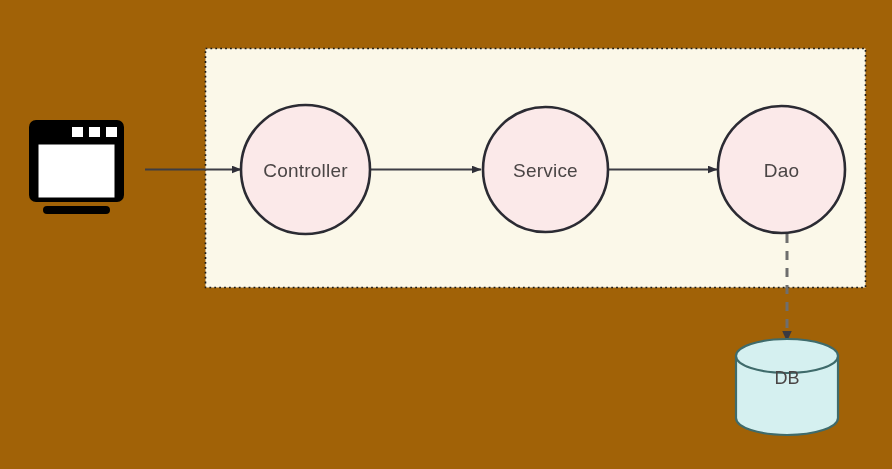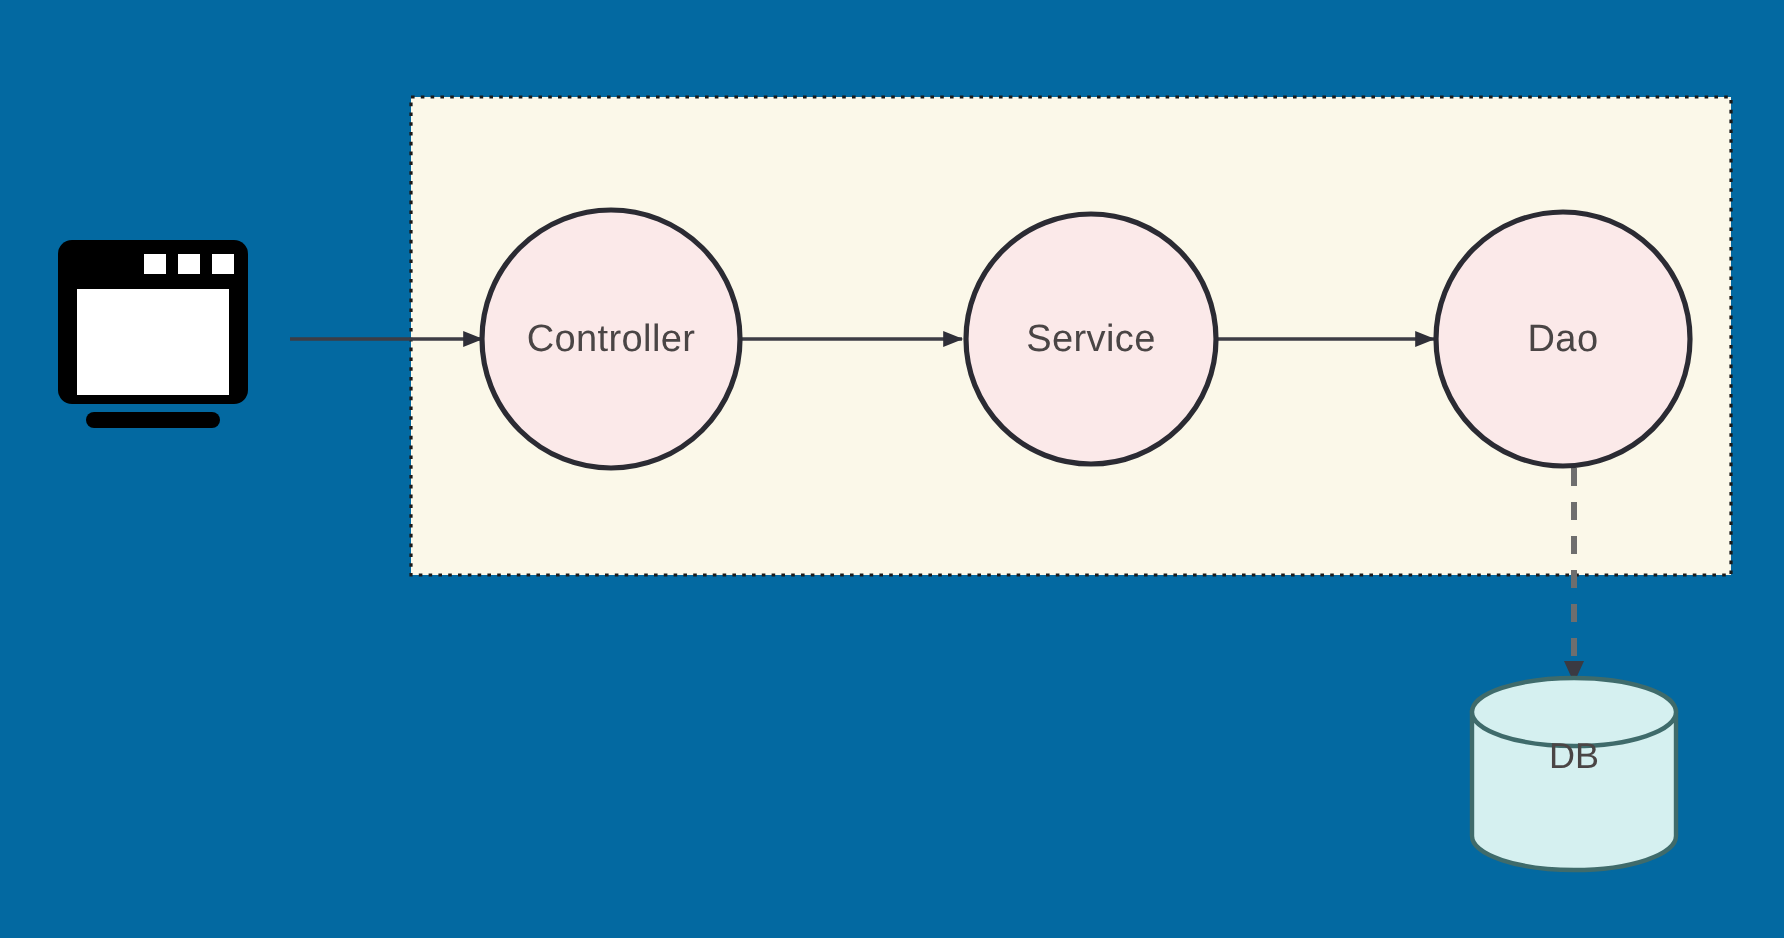--- a/index.html
+++ b/index.html
@@ -7,21 +7,21 @@
     padding: 0;
     background: #ffffff;
   }
   body {
     font-family: "Liberation Sans", sans-serif;
   }
   #canvas {
     position: relative;
     width: 892px;
     height: 469px;
-    background: #0369a1;
+    background: #a16207;
     overflow: hidden;
   }
   #diagram-svg {
     position: absolute;
     left: 0;
     top: 0;
     width: 892px;
     height: 469px;
   }
   .node-label {

